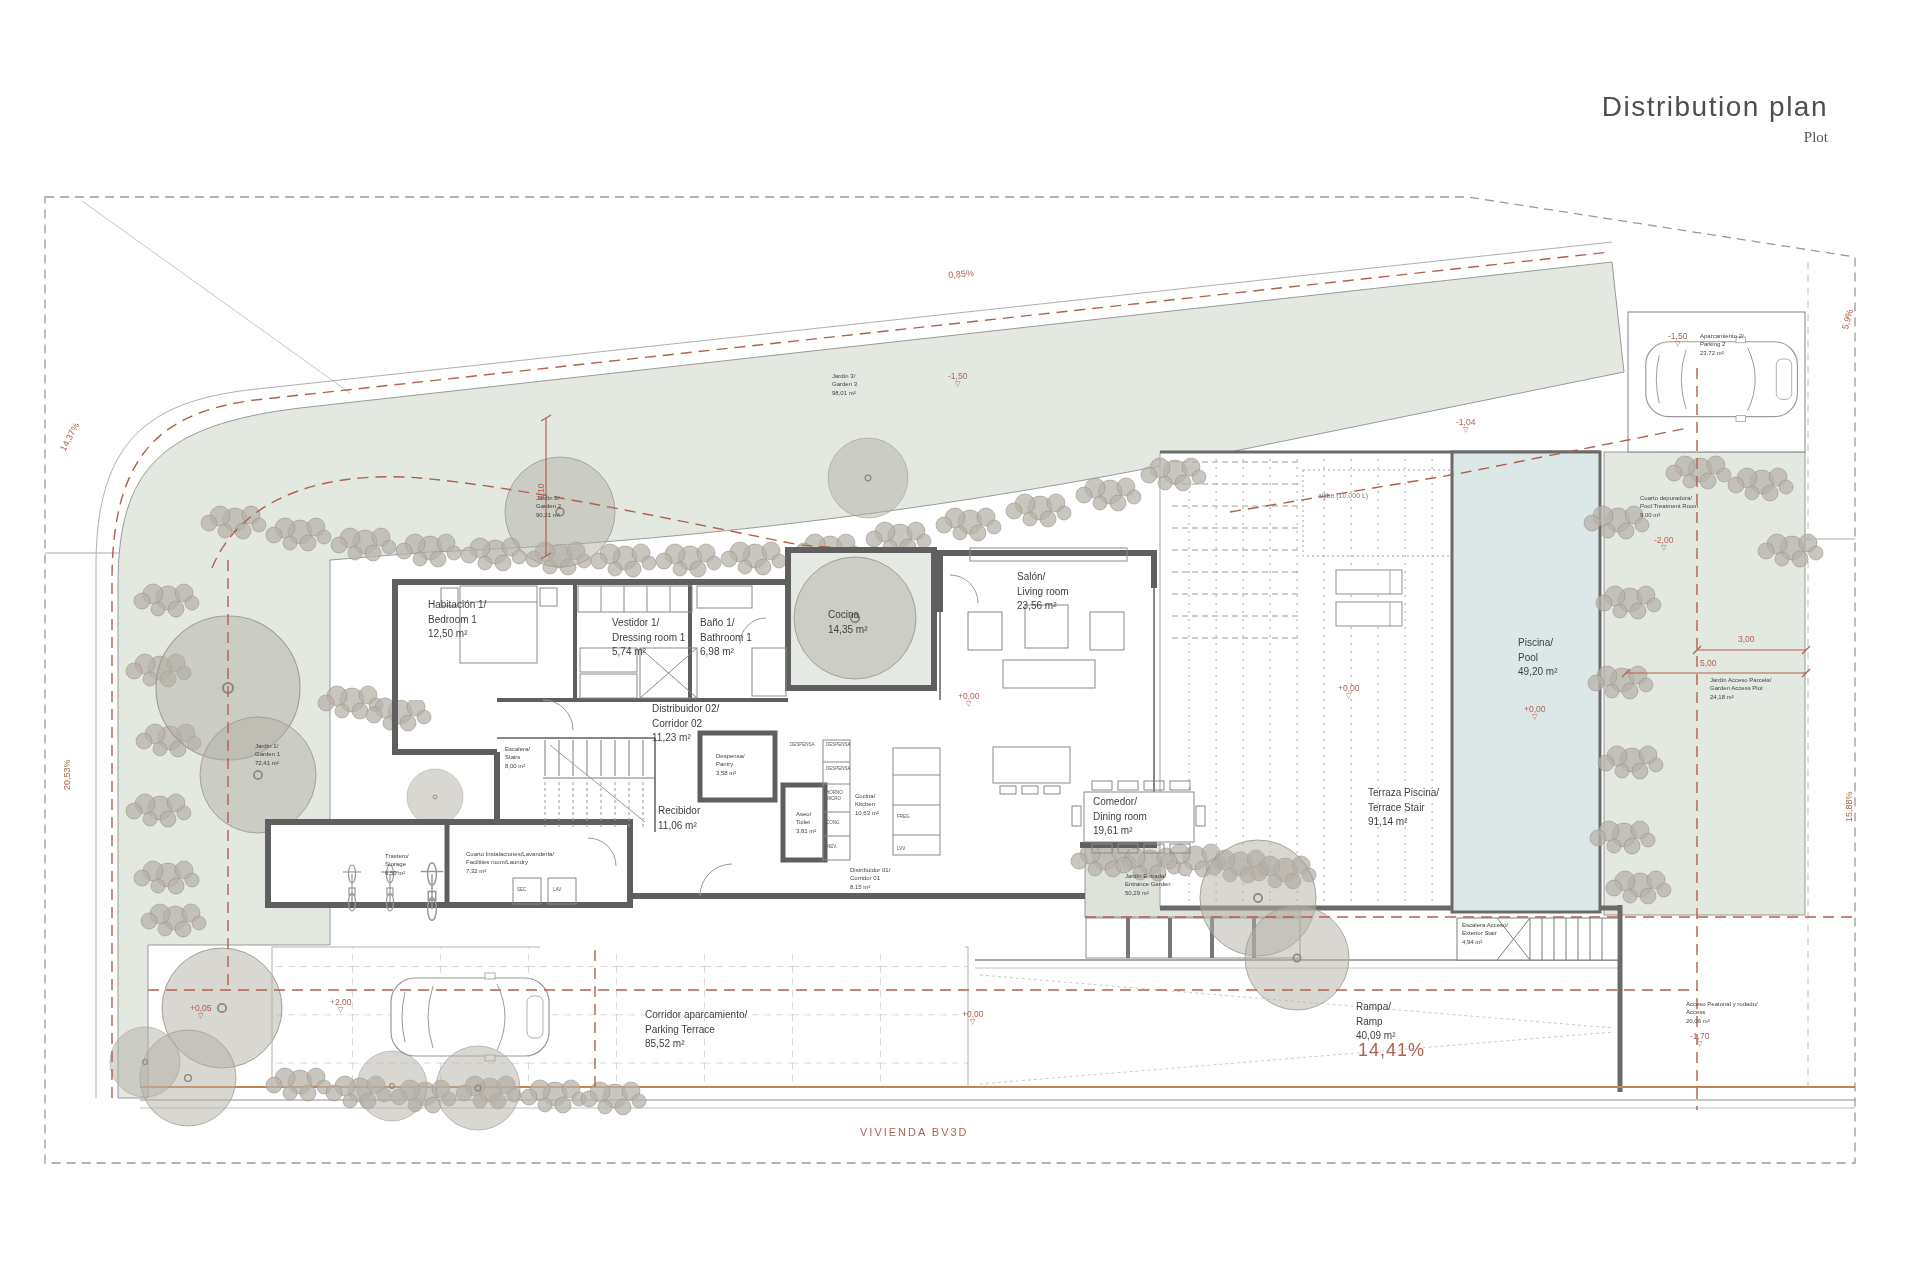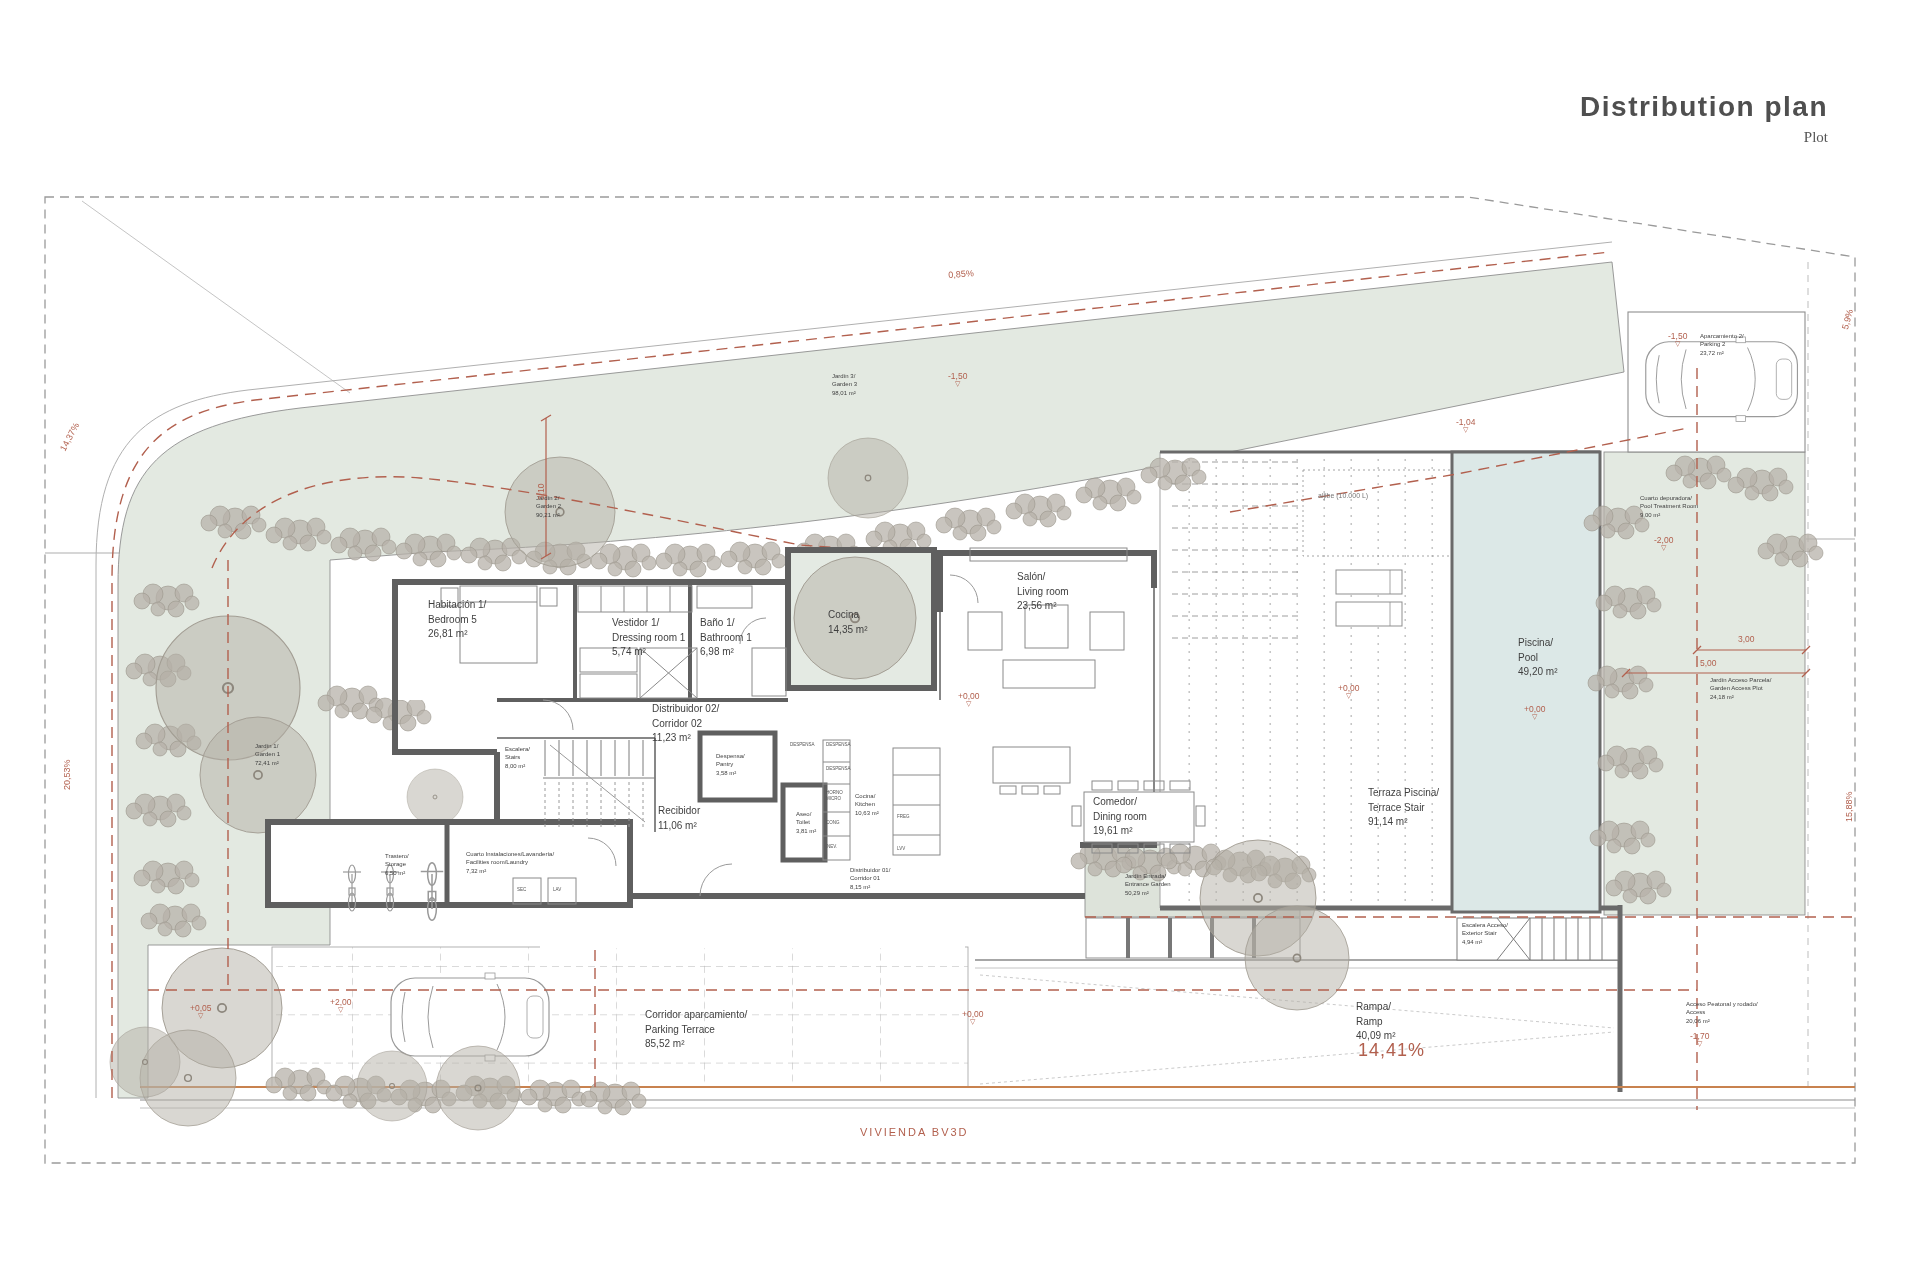--- a/index.html
+++ b/index.html
@@ -8,21 +8,21 @@
   svg{position:absolute;left:0;top:0;}
   .lbl{position:absolute;font-size:10px;line-height:1.45;color:#3f3f3f;white-space:nowrap;}
   .lbl div{pointer-events:none;}
   .tiny{font-size:6px;line-height:1.4;}
   .micro{position:absolute;font-size:4.5px;color:#555;white-space:nowrap;}
   .lvl{position:absolute;font-size:8.5px;color:#b2604e;text-align:center;line-height:1;white-space:nowrap;}
   .lvl .tri{display:block;font-size:7px;line-height:6px;}
   .slope{position:absolute;font-size:9px;color:#b2604e;white-space:nowrap;transform-origin:left top;}
   .dim{position:absolute;font-size:8.5px;color:#b2604e;white-space:nowrap;transform-origin:left top;}
   .title-block{position:absolute;top:92px;right:92px;text-align:right;color:#4f4f4f;}
-  .title-main{font-size:28px;font-weight:700;letter-spacing:1.5px;line-height:1.1;text-align:center;}
+  .title-main{font-size:28px;font-weight:400;letter-spacing:1.5px;line-height:1.1;text-align:center;}
   .title-sub{font-family:"Liberation Serif",serif;font-size:15px;color:#555;margin-top:6px;}
   .site-label{position:absolute;font-size:11px;letter-spacing:2px;color:#b2604e;}
   .ramp-pct{position:absolute;font-size:18px;color:#b2604e;letter-spacing:1px;}
 </style>
 </head>
 <body>
 
 <div id="canvas">
 
 <svg width="1920" height="1280" viewBox="0 0 1920 1280">
@@ -366,22 +366,22 @@
   </g>
 </svg>
 
 <div class="title-block">
   <div class="title-main">Distribution plan</div>
   <div class="title-sub">Plot</div>
 </div>
 
 <div class="lbl" style="left:428px;top:598px">
   <div>Habitación 1/</div>
-      <div>Bedroom 5</div>
-      <div>26,81 m²</div>
+      <div>Bedroom 1</div>
+      <div>12,50 m²</div>
 </div>
 <div class="lbl" style="left:612px;top:616px">
   <div>Vestidor 1/</div>
       <div>Dressing room 1</div>
       <div>5,74 m²</div>
 </div>
 <div class="lbl" style="left:700px;top:616px">
   <div>Baño 1/</div>
       <div>Bathroom 1</div>
       <div>6,98 m²</div>

